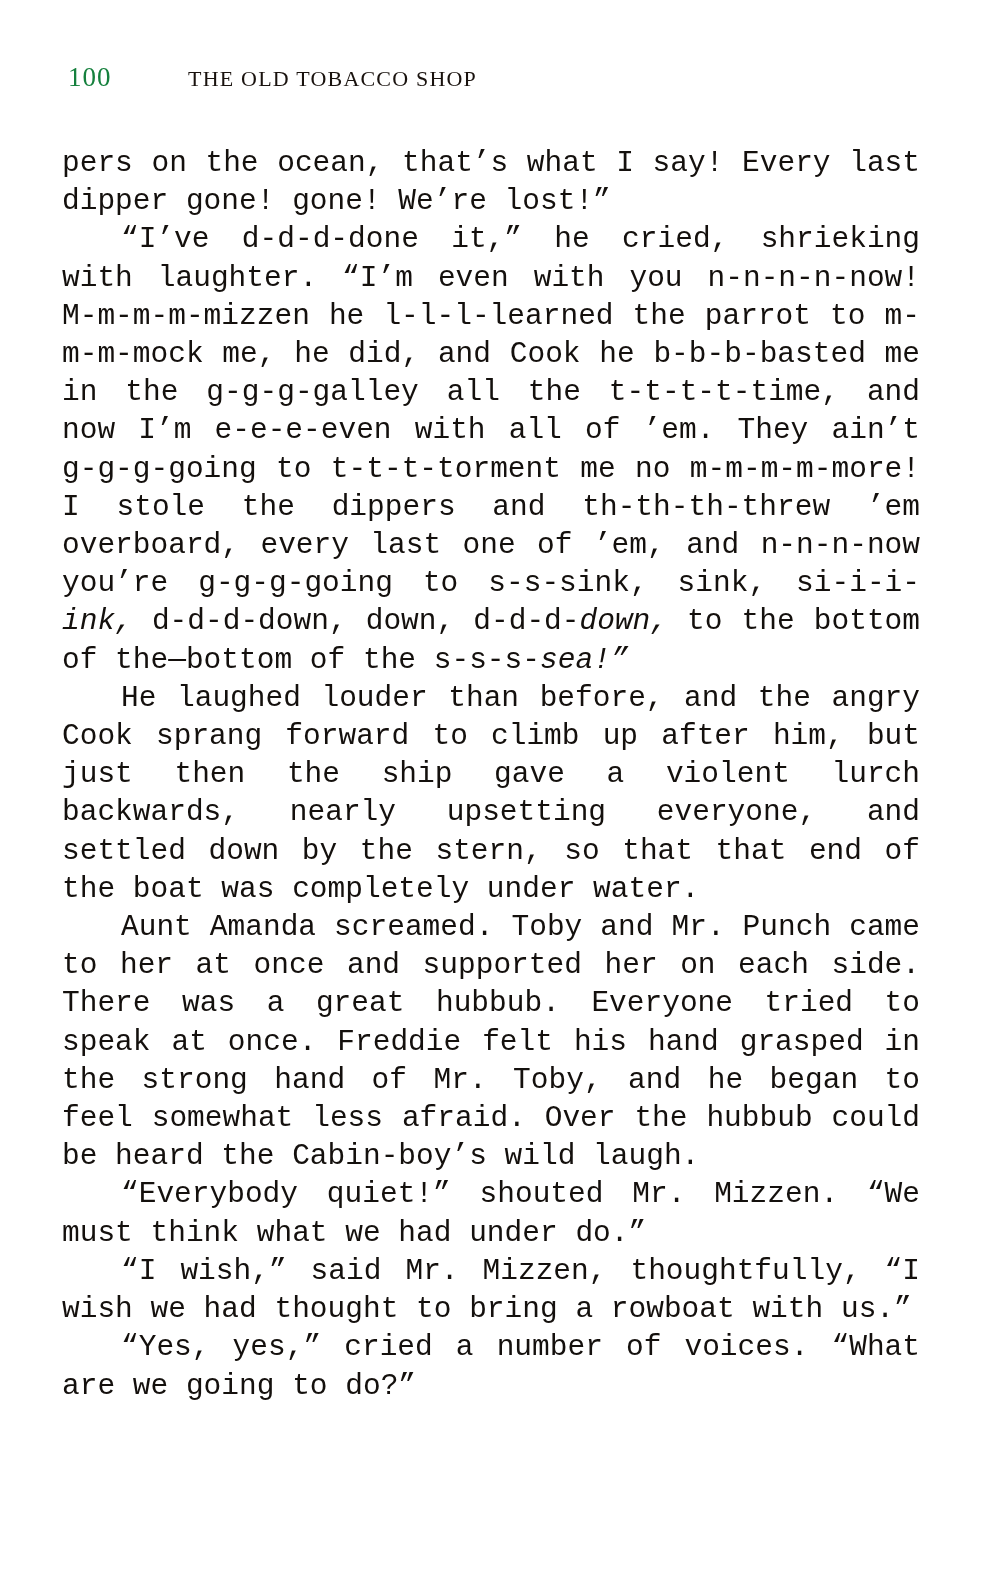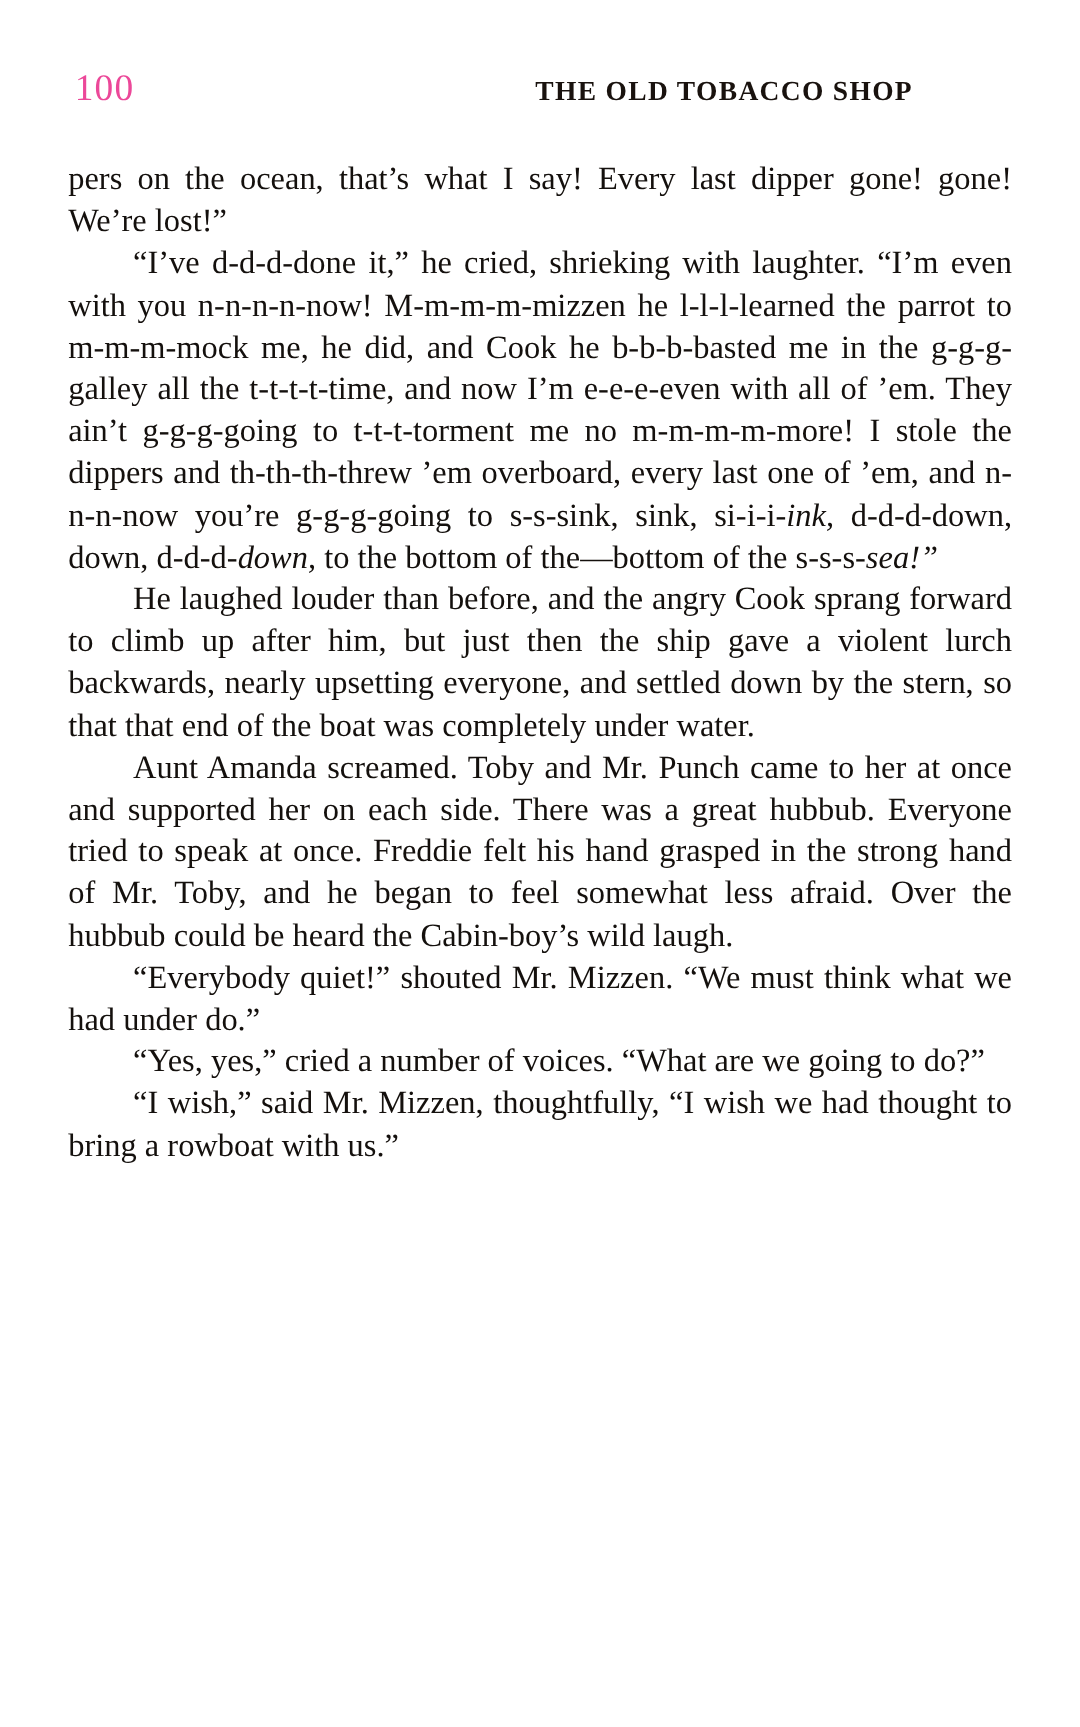--- a/index.html
+++ b/index.html
@@ -21,44 +21,44 @@
     box-sizing: border-box;
     padding: 62px 62px 30px 62px;
   }
   .header {
     display: flex;
     align-items: baseline;
     height: 60px;
     margin-bottom: 22px;
   }
   .folio {
-    font-size: 34px;
+    font-size: 27px;
     letter-spacing: 1px;
     width: 120px;
     flex: 0 0 120px;
     padding-left: 6px;
     font-variant: small-caps;
-    color: #ec4899;
+    color: #15803d;
   }
   .running-head {
     flex: 1 1 auto;
-    text-align: right;
-    font-size: 25px;
+    text-align: left;
+    font-size: 22px;
     letter-spacing: 1.2px;
     padding-right: 90px;
     color: #19120e;
     white-space: nowrap;
-    font-weight: bold;
   }
   .body-text {
     font-size: 29.5px;
     line-height: 38.2px;
     text-align: justify;
     text-justify: inter-word;
     color: #14100d;
+    font-family: Liberation Mono, monospace;
   }
   .body-text p {
     margin: 0;
     text-indent: 0;
   }
   .body-text p.indent {
     text-indent: 2.0em;
   }
   .body-text i {
     font-style: italic;
@@ -78,17 +78,17 @@
     <div class="folio">100</div>
     <div class="running-head">THE OLD TOBACCO SHOP</div>
   </div>
 
   <div class="body-text" id="body-text">
       <p><span>pers on the ocean, that’s what I say! Every last dipper gone! gone! We’re lost!”</span></p>
       <p class="indent"><span>“I’ve d-d-d-done it,” he cried, shrieking with laughter. “I’m even with you n-n-n-n-now! M-m-m-m-mizzen he l-l-l-learned the parrot to m-m-m-mock me, he did, and Cook he b-b-b-basted me in the g-g-g-galley all the t-t-t-t-time, and now I’m e-e-e-even with all of ’em. They ain’t g-g-g-going to t-t-t-torment me no m-m-m-m-more! I stole the dippers and th-th-th-threw ’em overboard, every last one of ’em, and n-n-n-now you’re g-g-g-going to s-s-sink, sink, si-i-i-</span><i>ink,</i><span> d-d-d-down, down, d-d-d-</span><i>down,</i><span> to the bottom of the—bottom of the s-s-s-</span><i>sea!”</i></p>
       <p class="indent"><span>He laughed louder than before, and the angry Cook sprang forward to climb up after him, but just then the ship gave a violent lurch backwards, nearly upsetting everyone, and settled down by the stern, so that that end of the boat was completely under water.</span></p>
       <p class="indent"><span>Aunt Amanda screamed. Toby and Mr. Punch came to her at once and supported her on each side. There was a great hubbub. Everyone tried to speak at once. Freddie felt his hand grasped in the strong hand of Mr. Toby, and he began to feel somewhat less afraid. Over the hubbub could be heard the Cabin-boy’s wild laugh.</span></p>
       <p class="indent"><span>“Everybody quiet!” shouted Mr. Mizzen. “We must think what we had under do.”</span></p>
+      <p class="indent"><span>“I wish,” said Mr. Mizzen, thoughtfully, “I wish we had thought to bring a rowboat with us.”</span></p>
       <p class="indent"><span>“Yes, yes,” cried a number of voices. “What are we going to do?”</span></p>
-      <p class="indent"><span>“I wish,” said Mr. Mizzen, thoughtfully, “I wish we had thought to bring a rowboat with us.”</span></p>
     </div>
 
 </div>
 
 </body></html>

